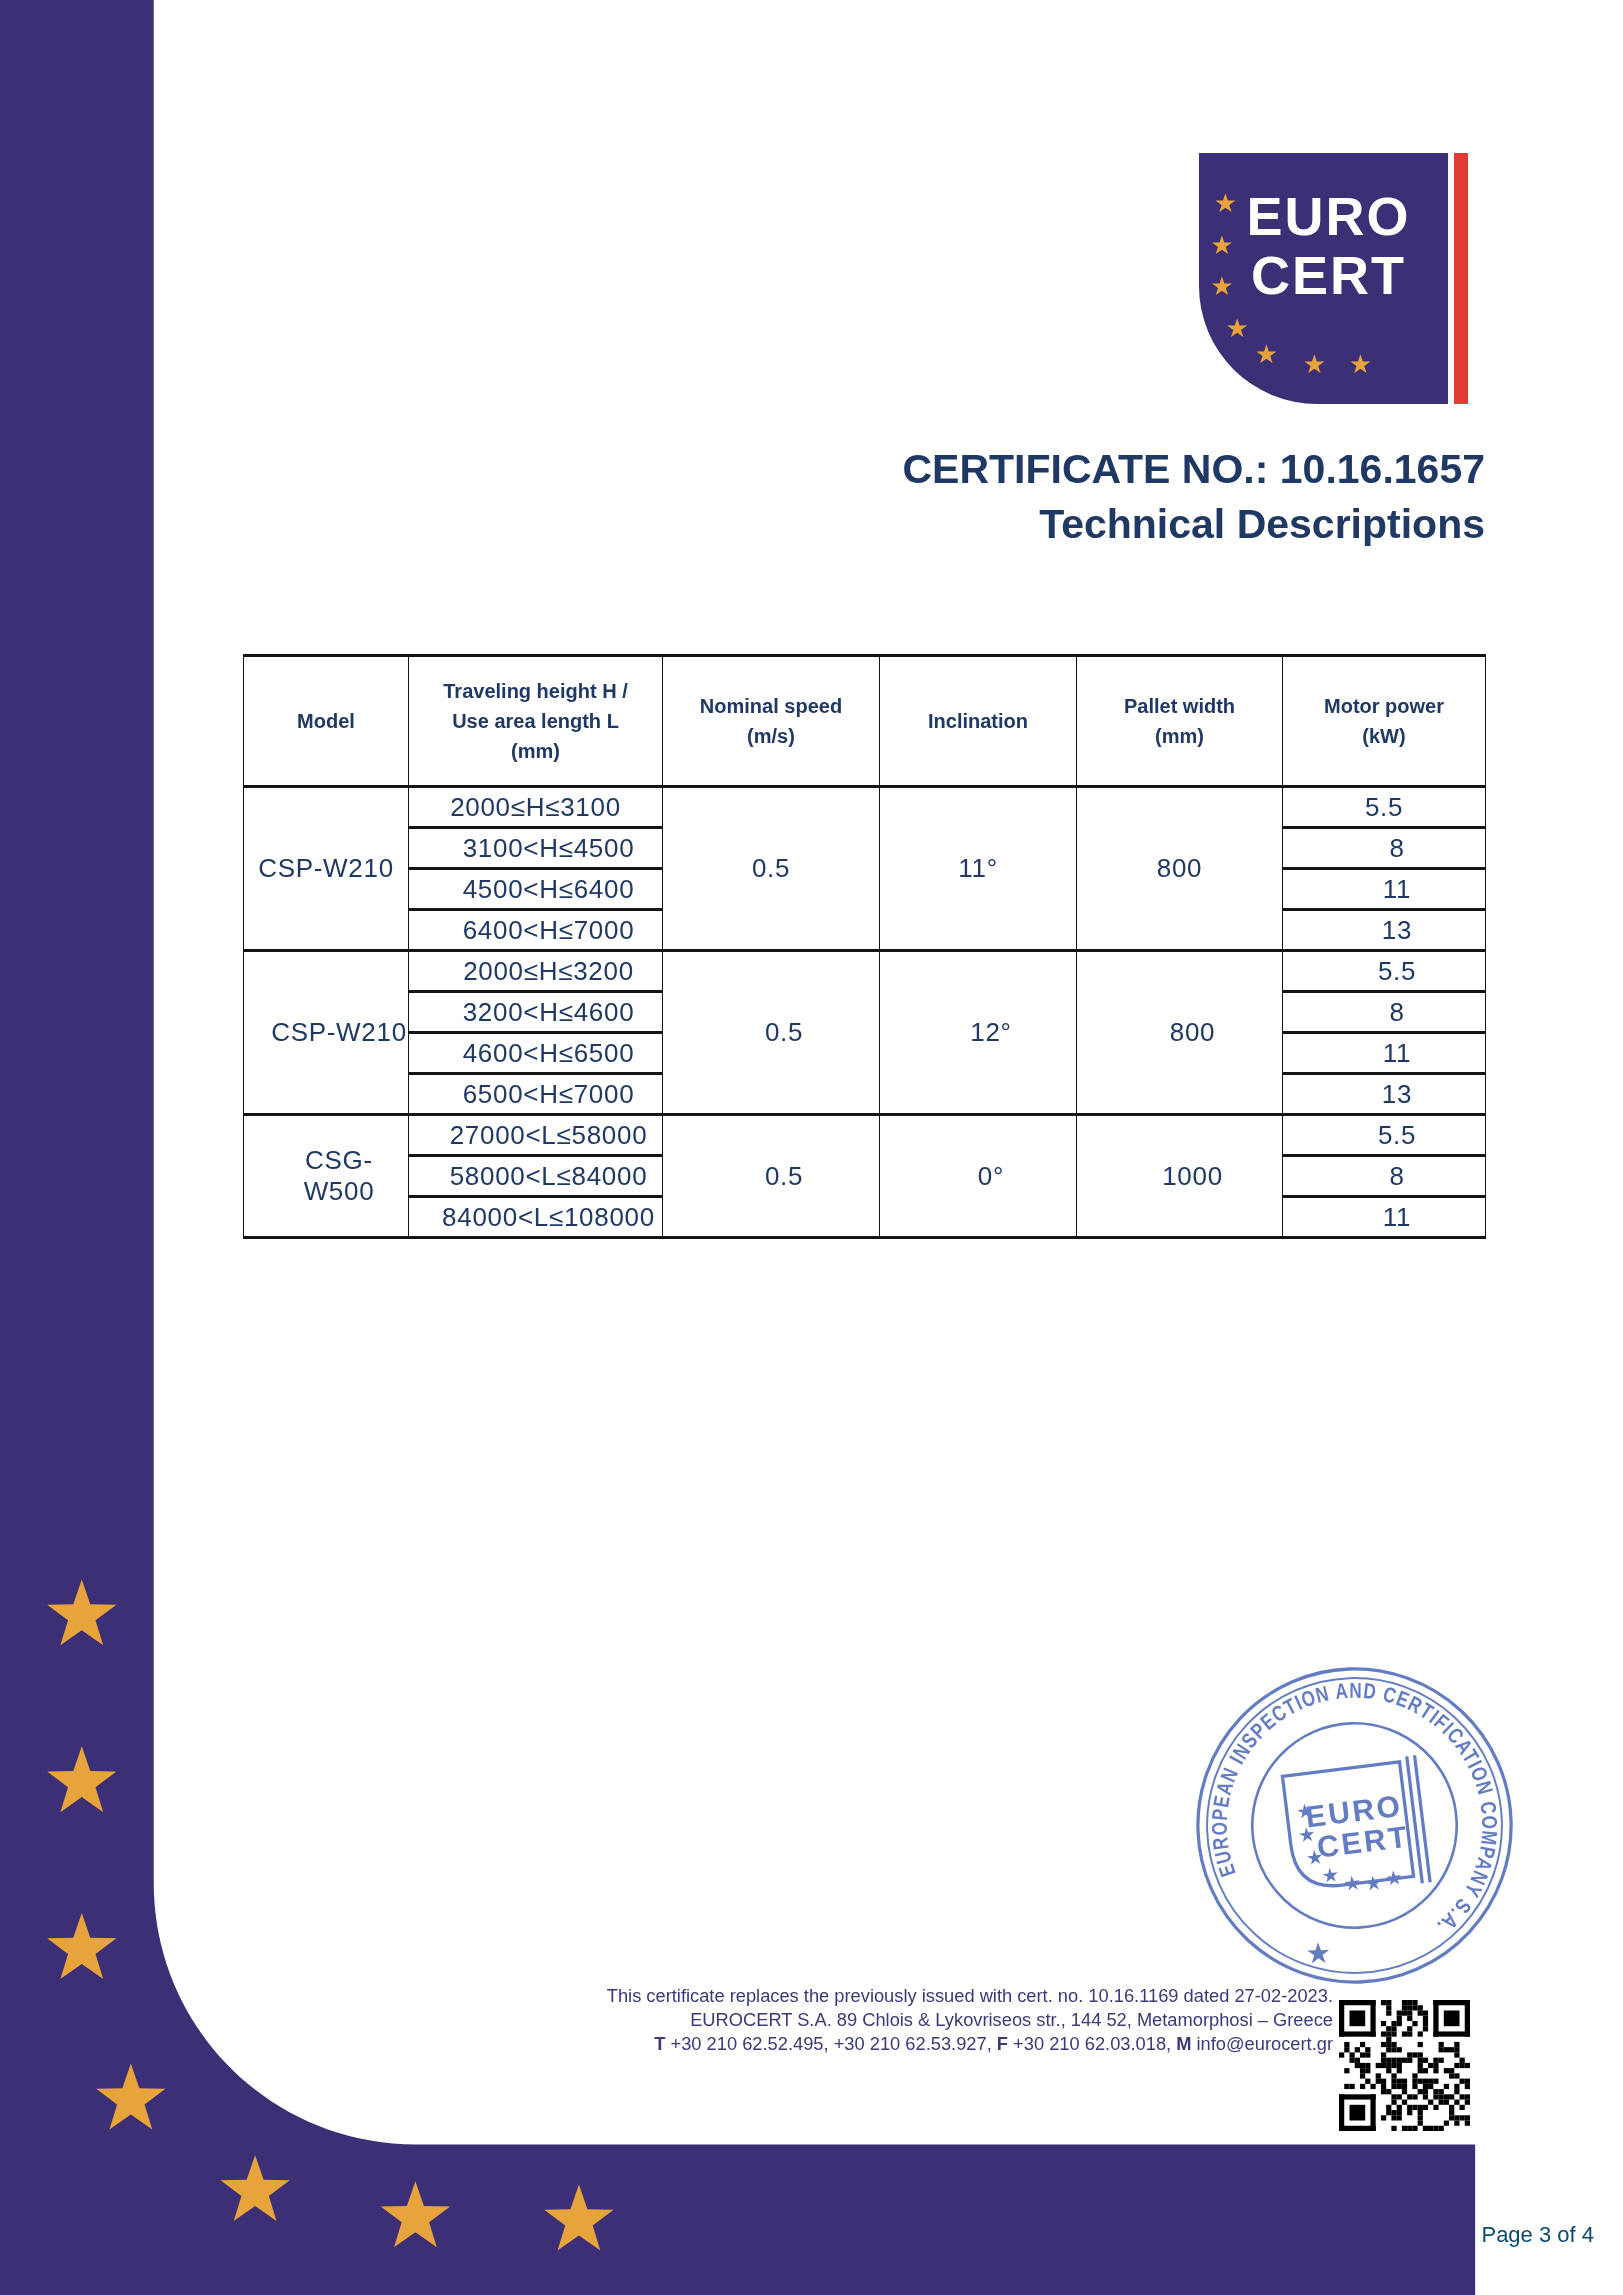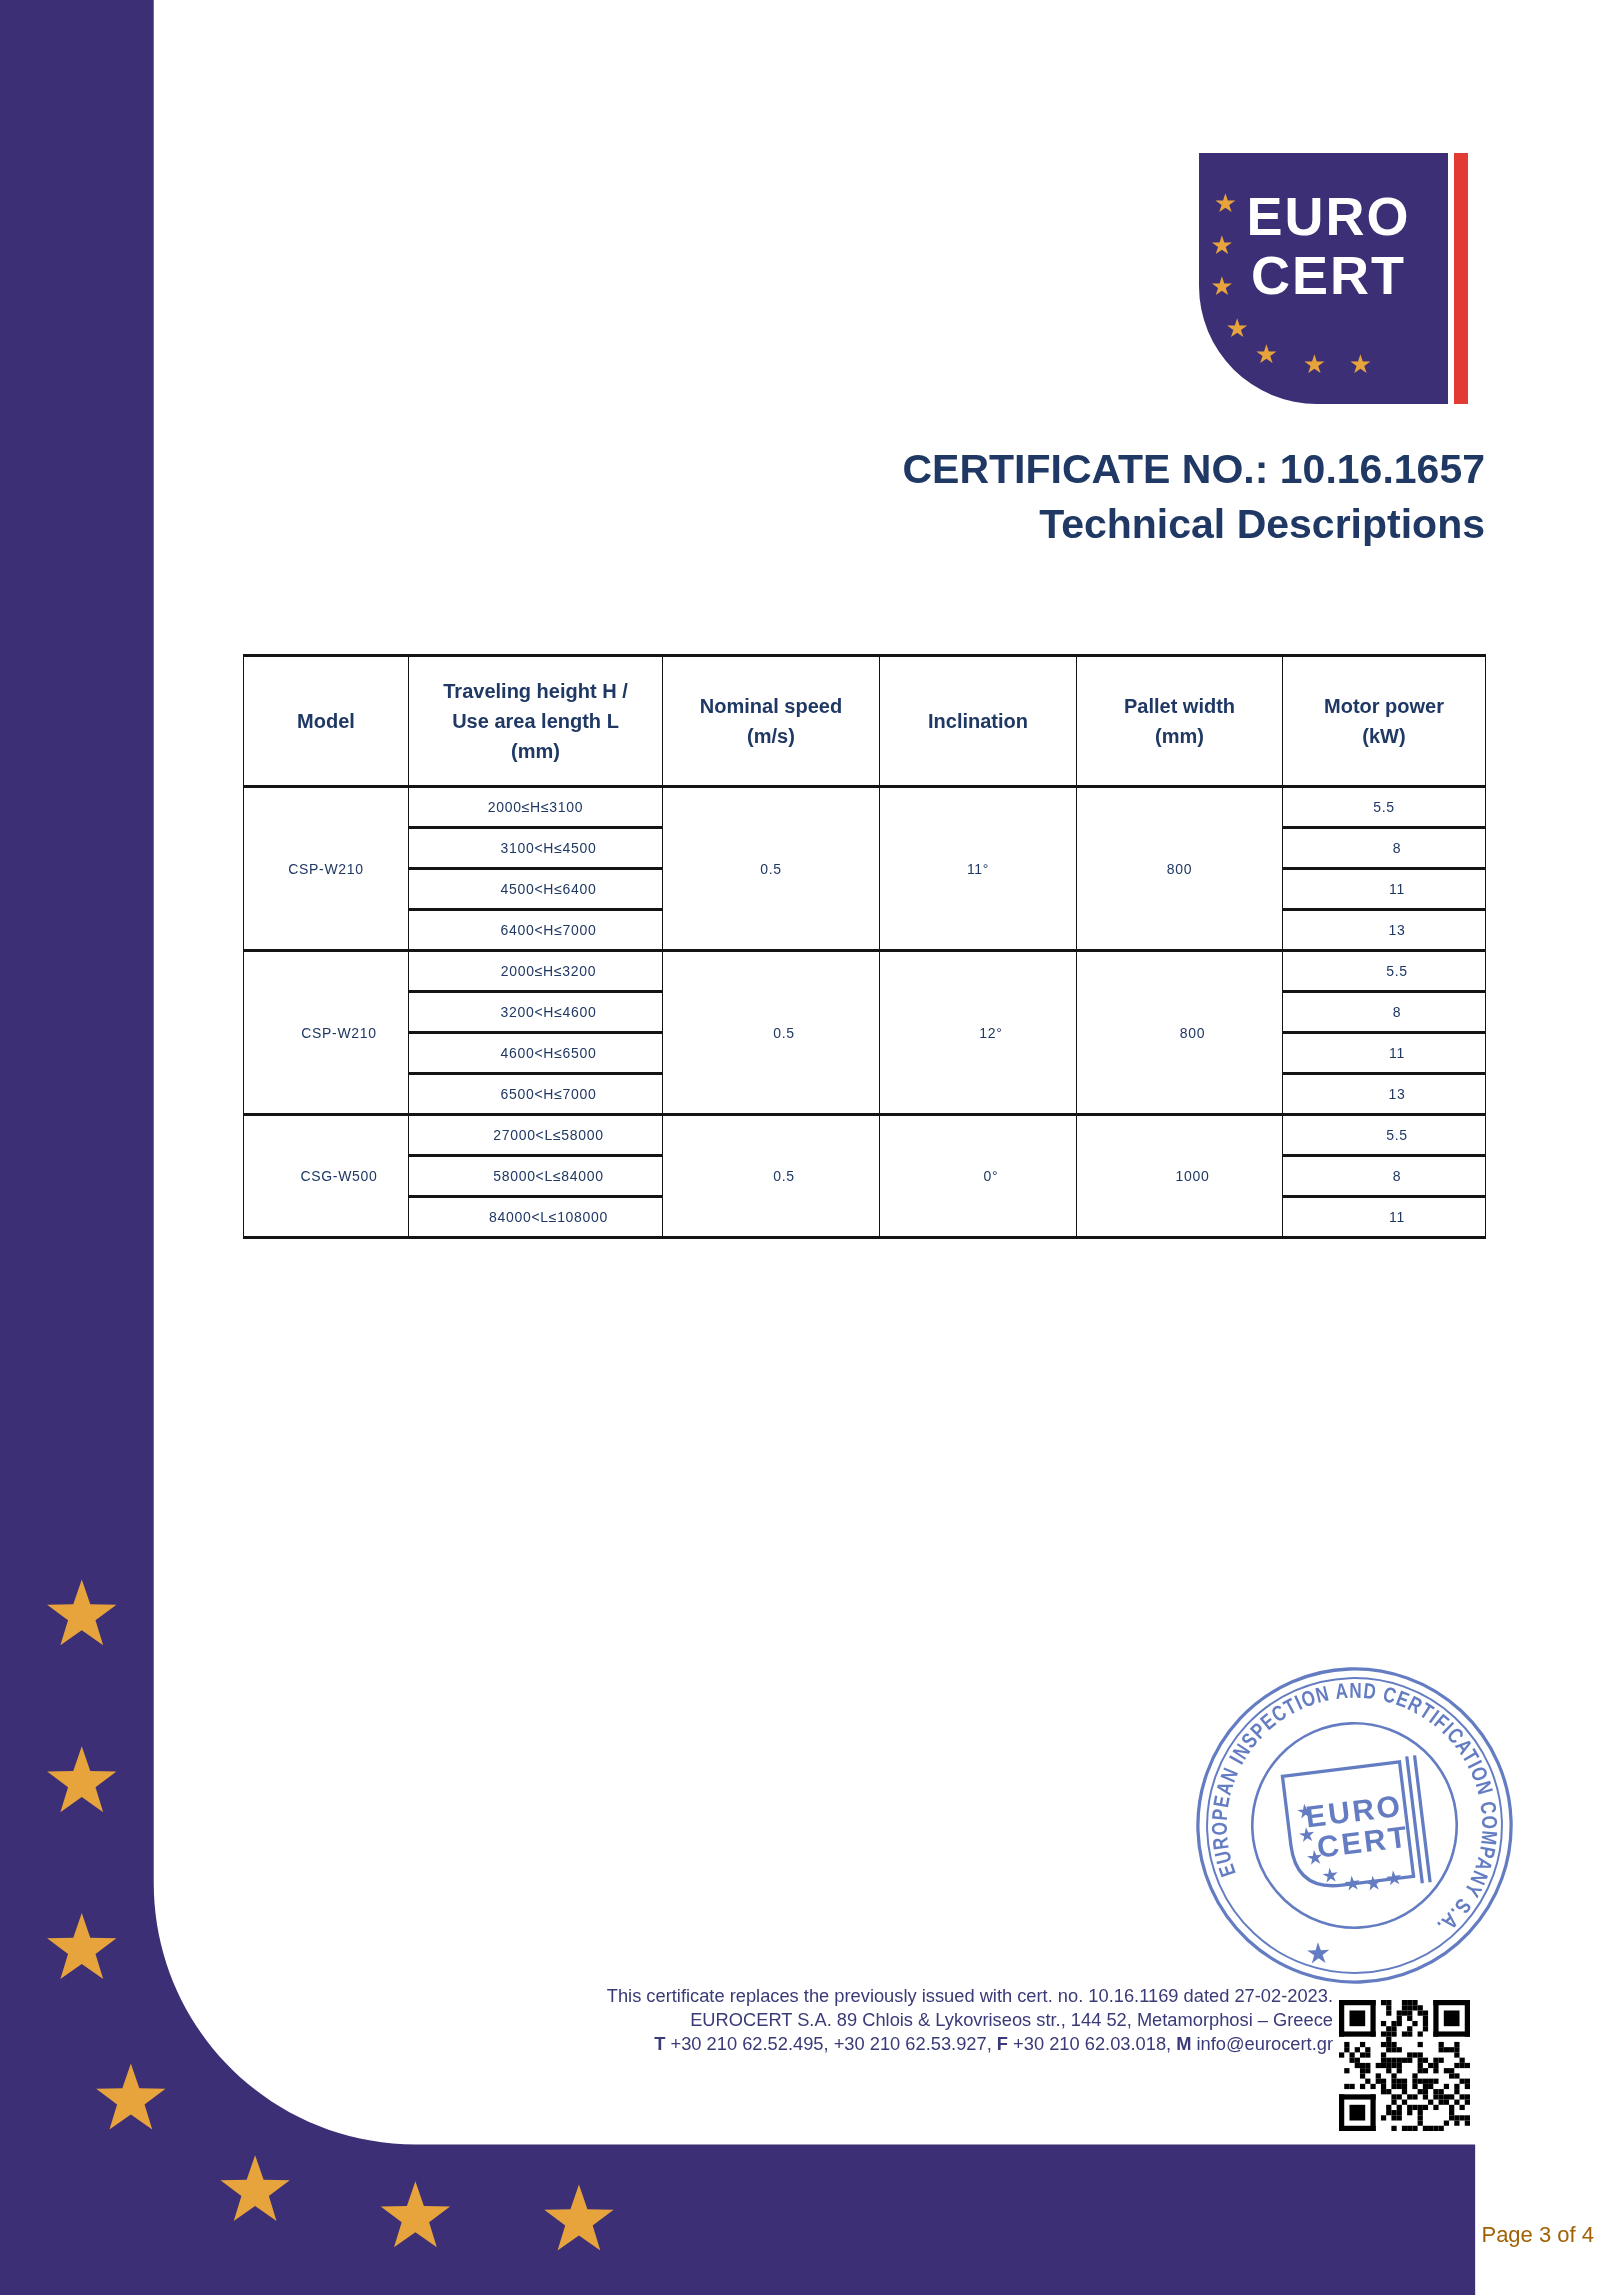--- a/index.html
+++ b/index.html
@@ -40,33 +40,33 @@
     border:1.3px solid var(--line);border-top:3.3px solid var(--line);border-bottom:3.3px solid var(--line);
   }
   table.spec th,table.spec td{
     border-left:1.3px solid var(--line);border-right:1.3px solid var(--line);
     text-align:center;vertical-align:middle;color:var(--navy);padding:0;
   }
   table.spec thead th{
     height:128px;font-size:20px;font-weight:bold;line-height:30px;
     border-bottom:3.3px solid var(--line);
   }
-  table.spec tbody td{height:38px;font-size:14px;letter-spacing:0.7px;margin-top:35px;}
+  table.spec tbody td{height:38px;font-size:26px;letter-spacing:0.7px;margin-top:35px;}
   table.spec tbody tr.thick td{border-top:3.3px solid var(--line);padding-left:26px;}
   
   #stamp{left:1192px;top:1663px;z-index:2;opacity:.85;transform:rotate(-2deg);}
   
   #qr-box{left:1339px;top:2000px;width:131px;height:131px;background:#fff;z-index:2;}
   
   #footer-block{
     right:290px;top:1984px;width:1047px;text-align:right;z-index:2;
     color:var(--footer-text);font-size:18.3px;line-height:24px;
   }
   
-  #page-label{right:29px;top:2222px;font-size:22px;color:#a16207;z-index:2;}
+  #page-label{right:29px;top:2222px;font-size:22px;color:#0c4a6e;z-index:2;}
 </style>
 </head>
 <body>
 
 <svg id="frame-svg" width="1623" height="2295" viewBox="0 0 2481 3508">
   <defs>
     <symbol id="star5" viewBox="-50 -50 100 100">
       <polygon points="0,-48 11.2,-15.4 45.7,-14.8 18.1,5.9 28.2,38.8 0,19 -28.2,38.8 -18.1,5.9 -45.7,-14.8 -11.2,-15.4"></polygon>
     </symbol>
   </defs>

